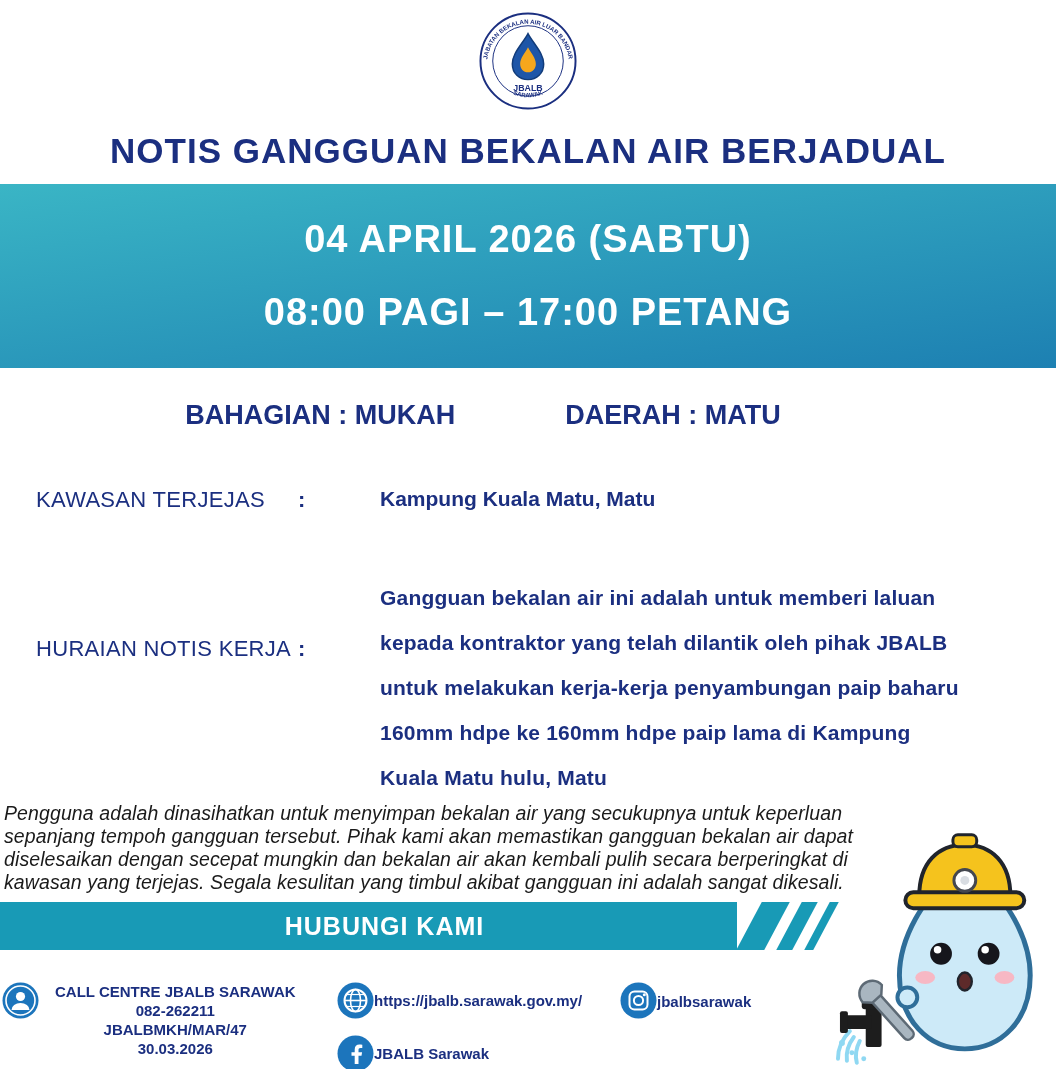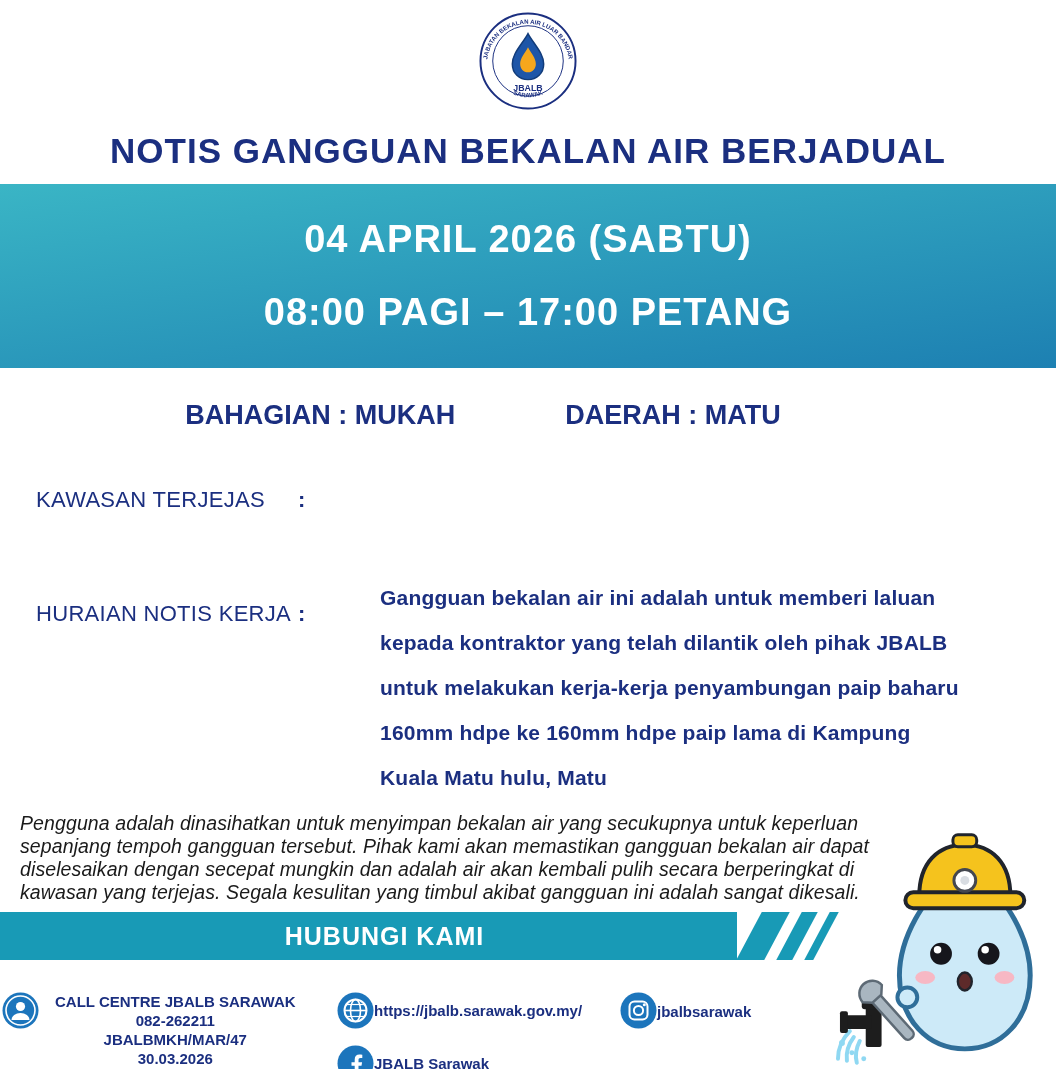--- a/index.html
+++ b/index.html
@@ -32,25 +32,25 @@
   }
 
   .info-row { display:flex; align-items:flex-start; padding-left:36px; }
   .kawasan { margin-top:56px; }
   .huraian { margin-top:62px; }
   .info-label {
     width:262px; color:var(--navy,#1b2f80); font-size:22px; font-weight:normal; letter-spacing:0.3px;
   }
   .info-colon { width:82px; color:var(--navy,#1b2f80); font-size:22px; font-weight:bold; }
   .info-value { color:var(--navy,#1b2f80); font-size:21px; font-weight:bold; }
-  .huraian .info-label, .huraian .info-colon { margin-top:26px; }
+  .huraian .info-label, .huraian .info-colon { margin-top:61px; }
   .para > div { line-height:45px; letter-spacing:0.2px; }
 
   .disclaimer {
-    margin-top:12px; padding-left:20px;
+    margin-top:2px; padding-left:4px;
     font-style:italic; color:var(--text-dark,#1a1a1a);
     font-size:19.5px; line-height:23px; letter-spacing:0.1px;
   }
   .disclaimer span { display:block; }
 
   .hubungi-row { margin-top:8px; height:48px; display:flex; align-items:stretch; }
   .hubungi-bar {
     width:737px; background:var(--teal,#189ab6);
     display:flex; justify-content:center; align-items:center;padding-left:32px;
   }
@@ -105,38 +105,39 @@
   </section>
 
   <section class="region-row">
     <div>BAHAGIAN : MUKAH</div>
     <div>DAERAH : MATU</div>
   </section>
 
   <section class="info-row kawasan">
     <div class="info-label">KAWASAN TERJEJAS</div>
     <div class="info-colon">:</div>
+    <div class="info-value">Kampung Kuala Matu, Matu</div>
   </section>
 
   <section class="info-row huraian">
     <div class="info-label">HURAIAN NOTIS KERJA</div>
     <div class="info-colon">:</div>
     <div class="info-value para">
       <div>Gangguan bekalan air ini adalah untuk memberi laluan</div>
       <div>kepada kontraktor yang telah dilantik oleh pihak JBALB</div>
       <div>untuk melakukan kerja-kerja penyambungan paip baharu</div>
       <div>160mm hdpe ke 160mm hdpe paip lama di Kampung</div>
       <div>Kuala Matu hulu, Matu</div>
     </div>
   </section>
 
   <p class="disclaimer">
     <span>Pengguna adalah dinasihatkan untuk menyimpan bekalan air yang secukupnya untuk keperluan</span>
     <span>sepanjang tempoh gangguan tersebut. Pihak kami akan memastikan gangguan bekalan air dapat</span>
-    <span>diselesaikan dengan secepat mungkin dan adalah air akan kembali pulih secara berperingkat di</span>
+    <span>diselesaikan dengan secepat mungkin dan bekalan air akan kembali pulih secara berperingkat di</span>
     <span>kawasan yang terjejas. Segala kesulitan yang timbul akibat gangguan ini adalah sangat dikesali.</span>
   </p>
 
   <div class="hubungi-row">
     <div class="hubungi-bar">
       <span>HUBUNGI KAMI</span>
     </div>
     <div class="stripes">
       <div class="stripe s1"></div>
       <div class="stripe s2"></div>

